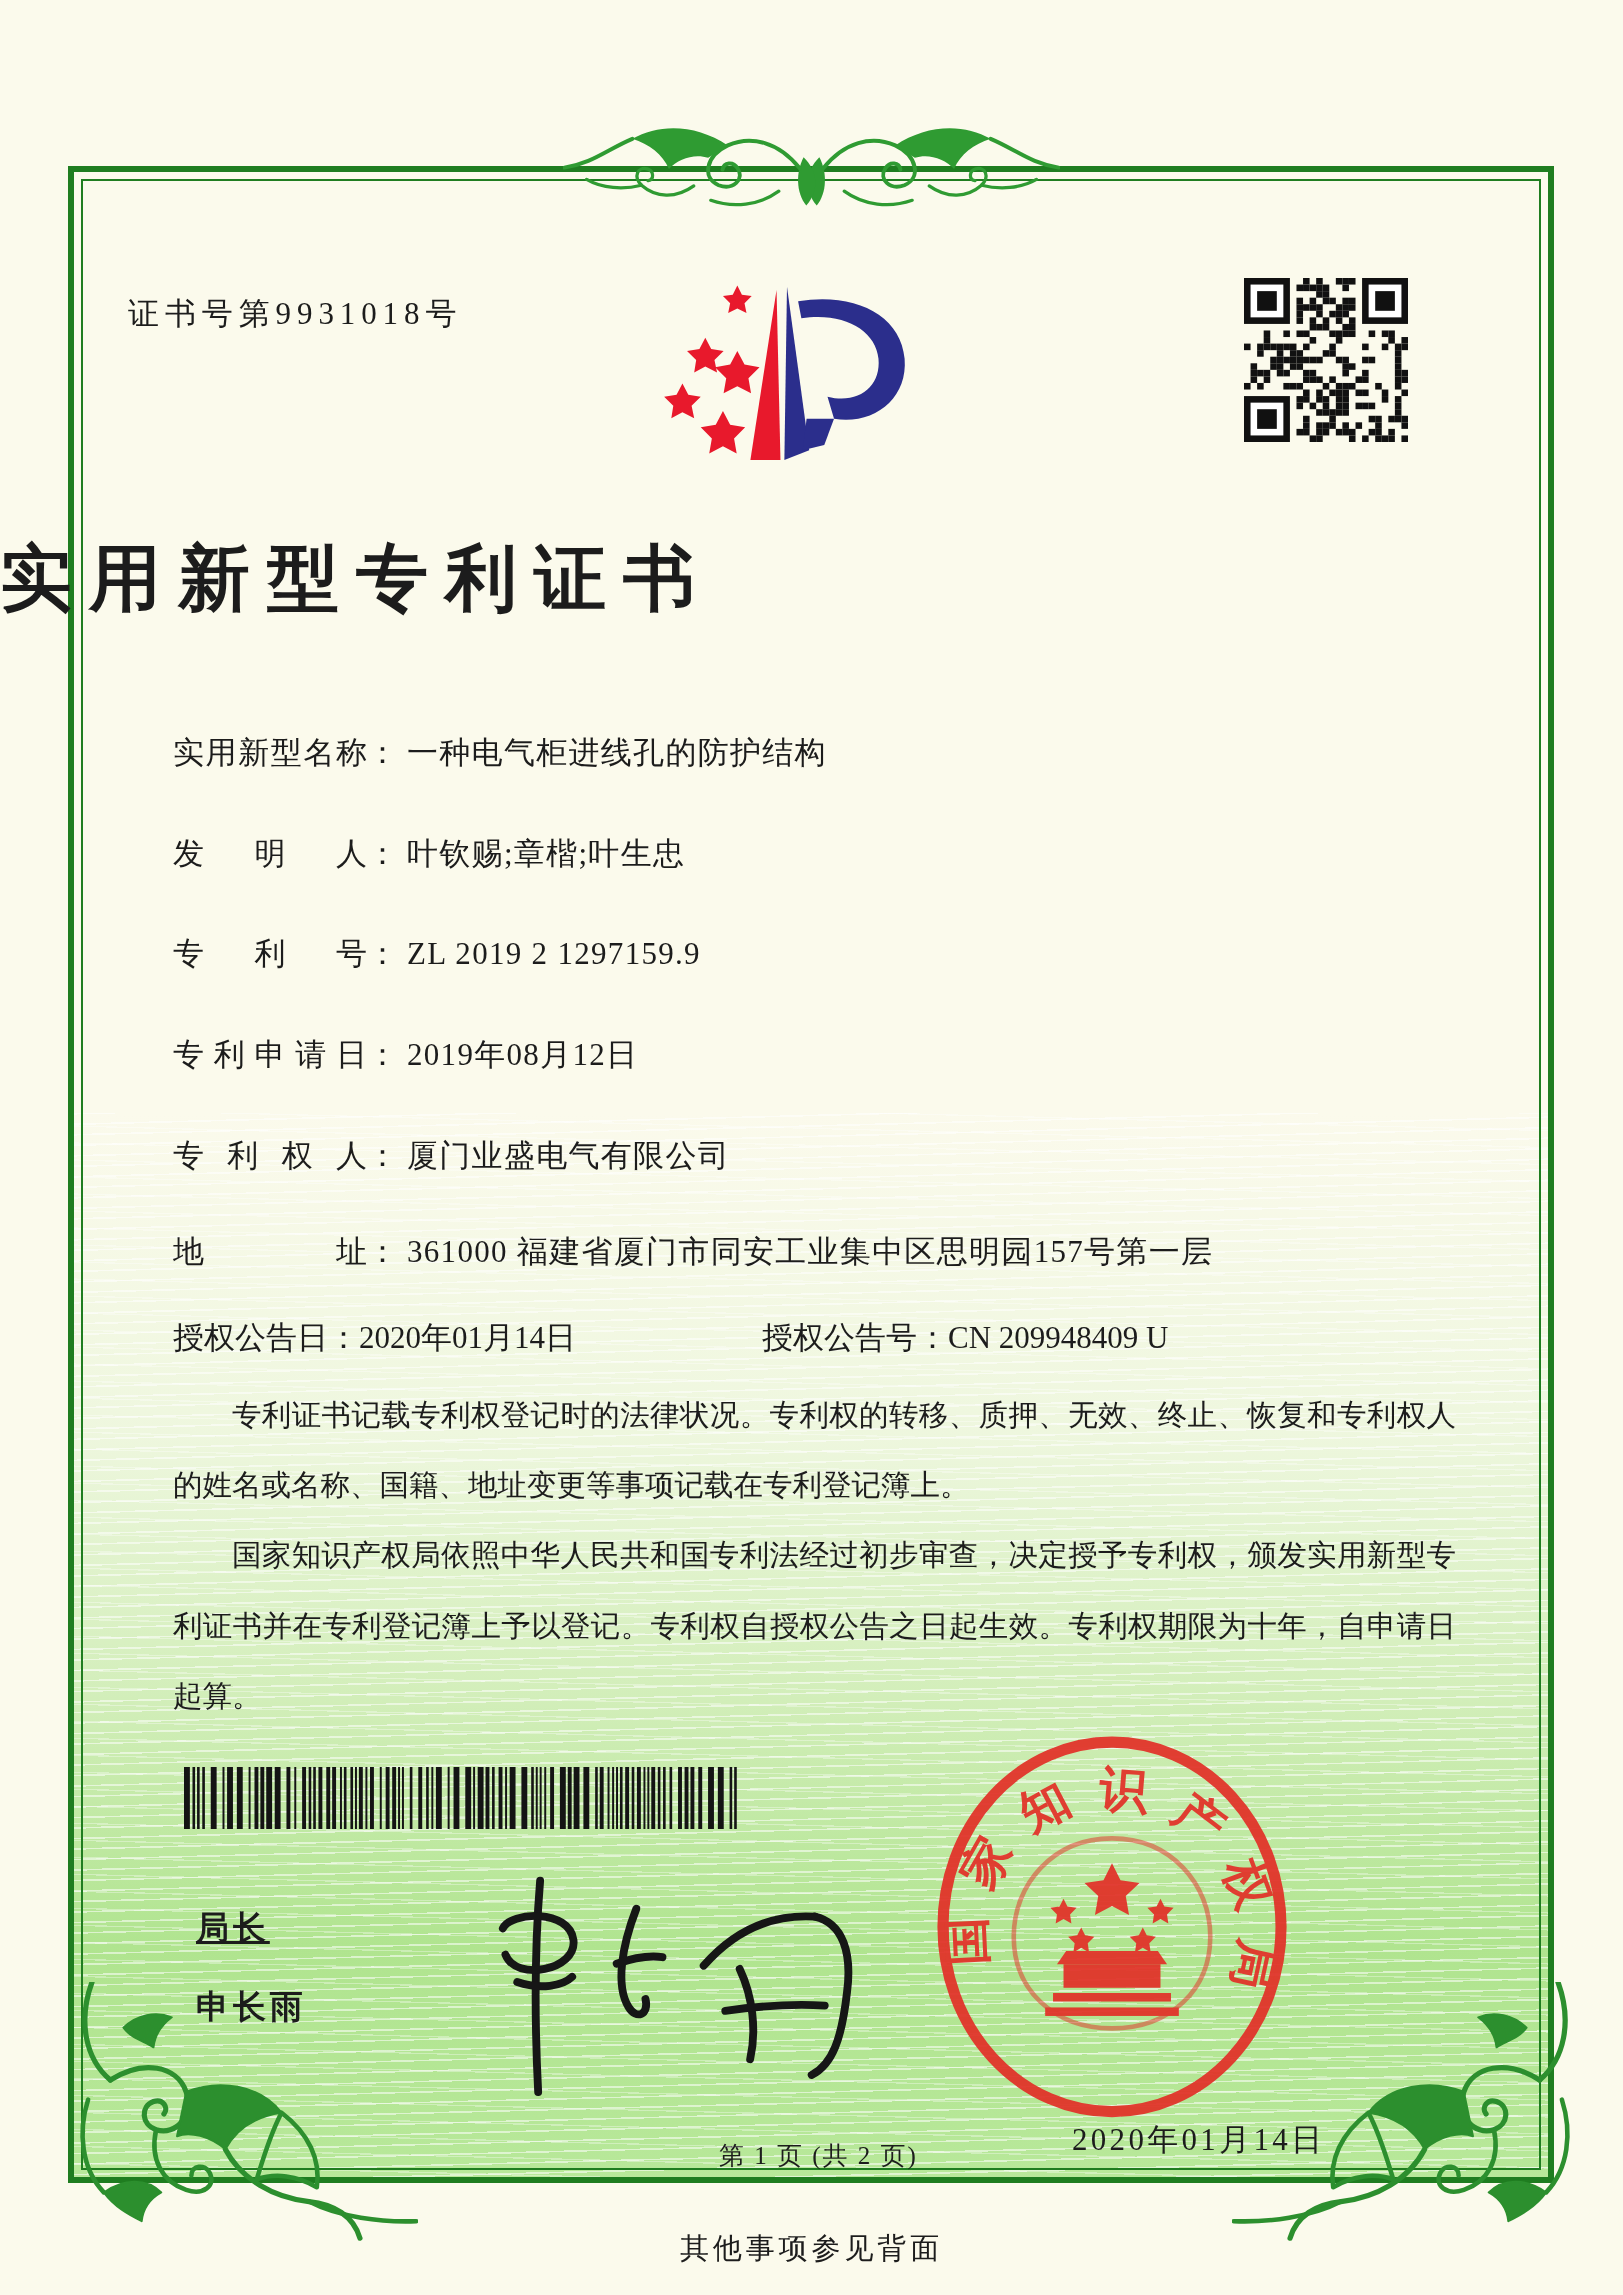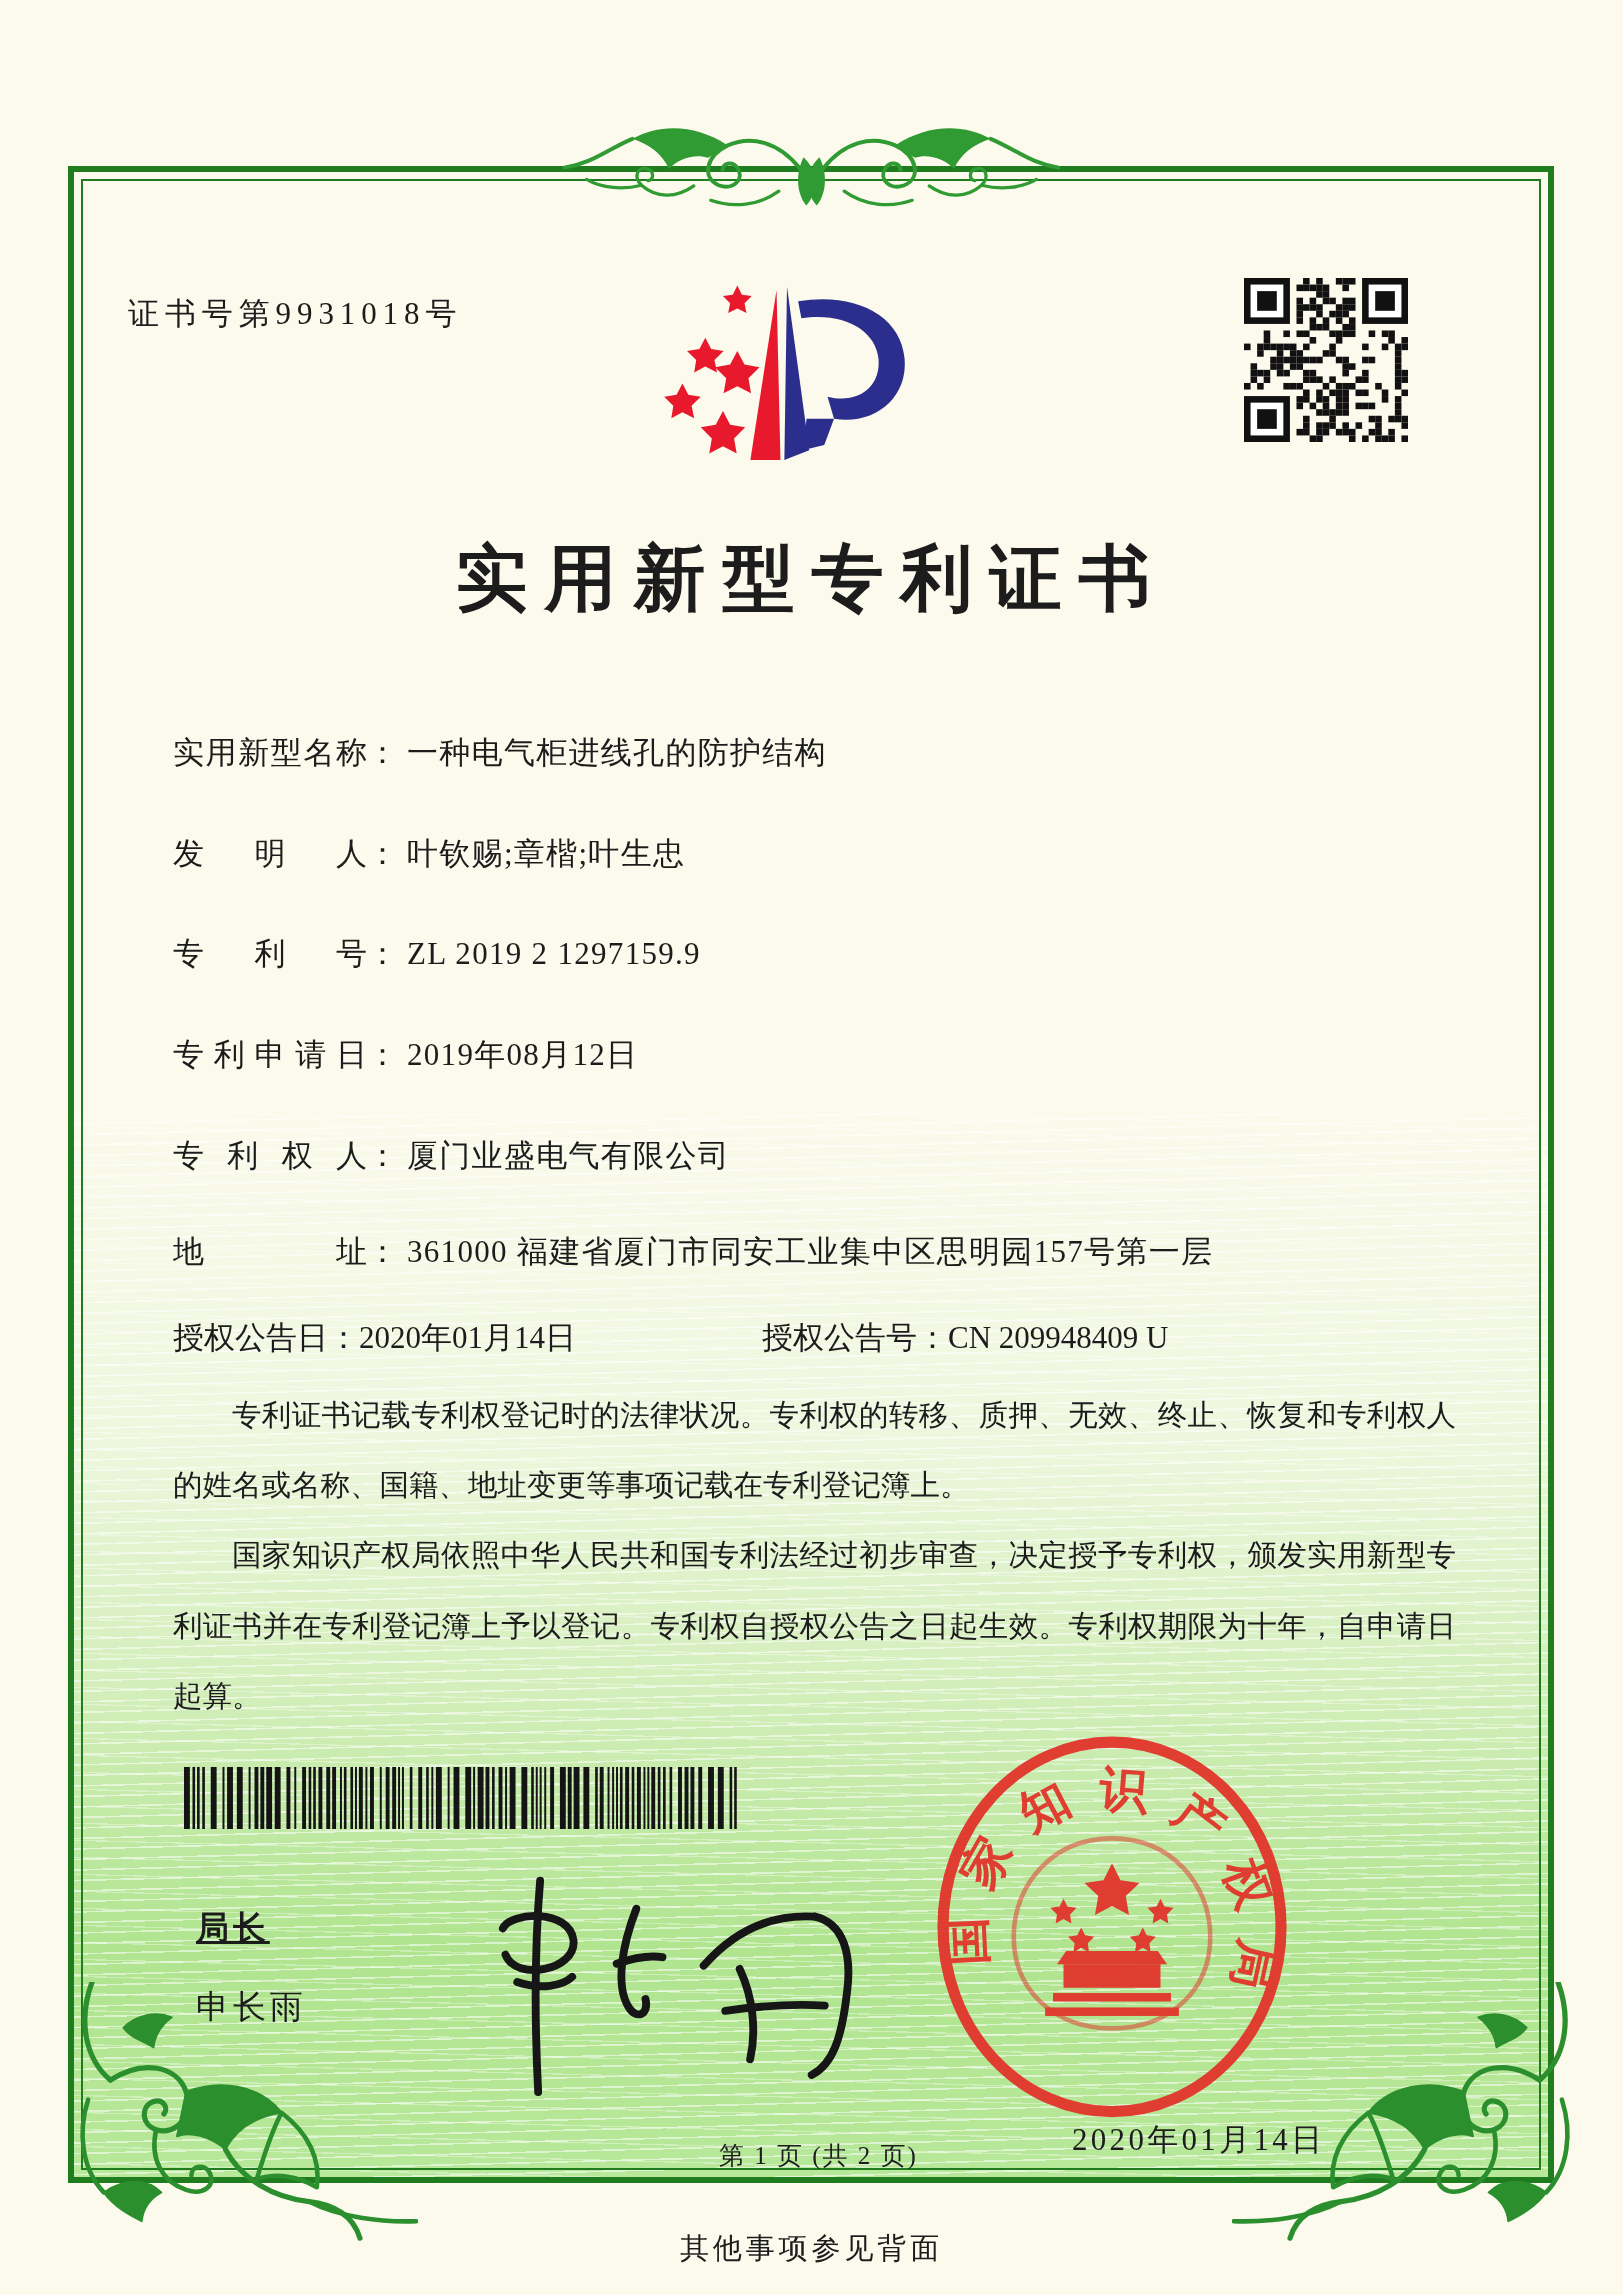--- a/index.html
+++ b/index.html
@@ -32,21 +32,21 @@
     position:absolute;left:7.2px;top:7.2px;right:7.2px;bottom:7.2px;
     border:2.6px solid #1f7d20;
   }
   
   #cert-no{
     left:128px;top:293px;font-size:31px;letter-spacing:5.9px;z-index:2;
   }
   #logo{left:638px;top:254px;z-index:2;}
   #qr{left:1244px;top:278px;z-index:2;}
   #doc-title{
-    left:0;top:531px;width:1623px;text-align:center;z-index:2;
+    left:0;top:531px;width:1623px;z-index:2;
     font-size:72px;font-weight:700;letter-spacing:17px;
   }
   
   .row{left:173px;z-index:2;font-size:31px;white-space:nowrap;}
   .flabel{
     display:inline-block;width:194px;vertical-align:bottom;
     text-align:justify;text-align-last:justify;text-justify:inter-character;
   }
   .fcolon{display:inline-block;}
   .fvalue{margin-left:9px;letter-spacing:1.3px;}
@@ -56,21 +56,21 @@
   #body-text{
     left:173px;top:1380px;width:1283px;z-index:2;
     font-size:29.5px;line-height:2.38;text-align:justify;
   }
   #body-text p{margin:0;text-indent:2em;}
   
   #barcode{left:183px;top:1767px;z-index:2;}
   #commissioner-label{left:196px;top:1906px;font-size:33px;z-index:3;
     font-family:"Liberation Sans","DejaVu Sans",sans-serif;font-weight:600;letter-spacing:3.9px;text-decoration:underline;}
   #commissioner-name{left:196px;top:1985px;font-size:33px;z-index:3;
-    font-family:"Liberation Sans","DejaVu Sans",sans-serif;font-weight:400;letter-spacing:3.9px;}
+    font-family:"Liberation Sans","DejaVu Sans",sans-serif;font-weight:700;letter-spacing:3.9px;}
   #signature{left:406px;top:1851px;z-index:5;}
   #seal{left:922px;top:1727px;z-index:4;}
   #seal-date{left:1072px;top:2119px;font-size:31px;letter-spacing:3.3px;z-index:5;}
   #page-info{left:0;top:2139px;width:1623px;text-align:center;font-size:25px;z-index:2;letter-spacing:2px;padding-left:7px;}
   #footer-note{left:0;top:2229px;width:1623px;text-align:center;font-size:29px;z-index:2;letter-spacing:3.9px;}
   
   #orn-top{left:563px;top:106px;z-index:3;}
   #orn-bl{left:51px;top:1982px;z-index:3;}
   #orn-br{left:1232px;top:1982px;z-index:3;}
 </style>

